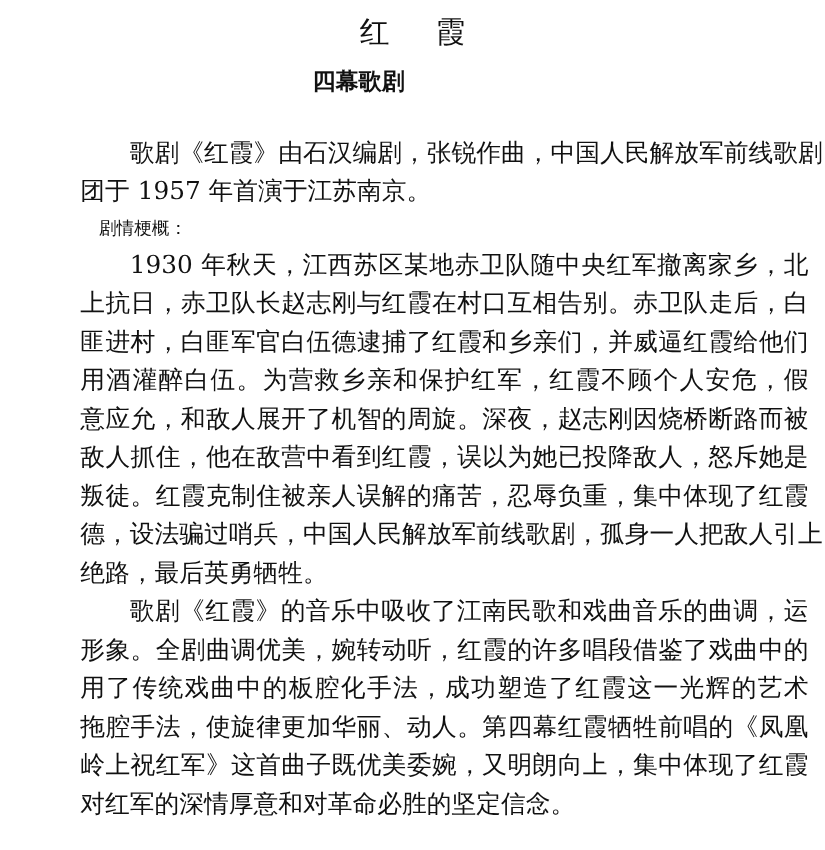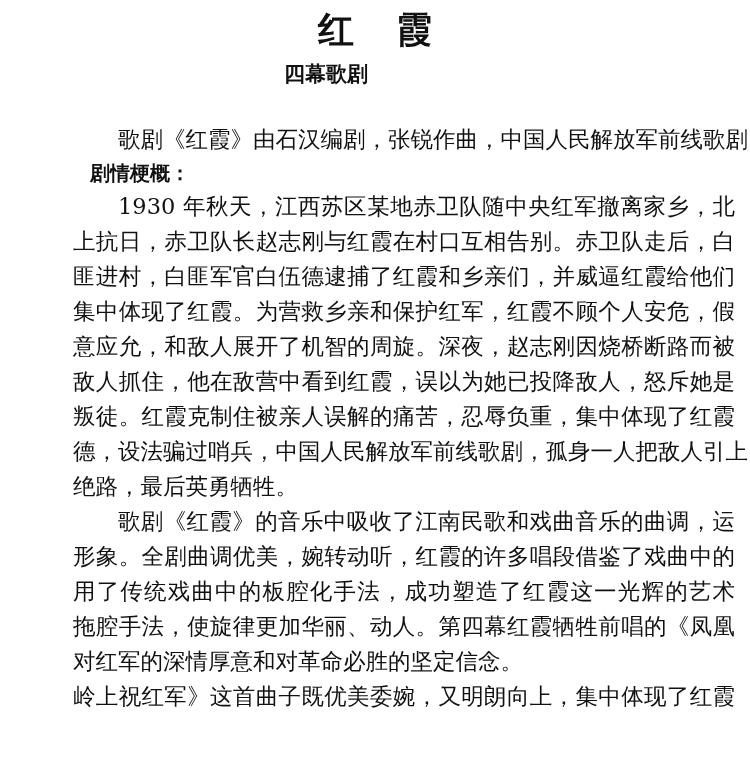--- a/index.html
+++ b/index.html
@@ -21,22 +21,22 @@
       width: 750px;
       height: 773px;
     }
     .title {
       position: absolute;
       top: 10px;
       left: 0;
       width: 750px;
       text-align: center;
       font-family: "DejaVu Sans", "Liberation Sans", sans-serif;
-      font-weight: bold;
-      font-size: 36px;
+      font-weight: normal;
+      font-size: 27px;
       line-height: 40px;
       letter-spacing: 0;
     }
     .title .gap { display: inline-block; width: 42px; }
     .subtitle {
       position: absolute;
       top: 60px;
       left: 0;
       width: 652px;
       text-align: center;
@@ -52,22 +52,22 @@
       width: 690px;
       font-size: 22.5px;
       line-height: 35px;
       text-align: justify;
       text-justify: inter-character;
     }
     .section-label {
       margin: 0;
       padding-left: 45px;
       font-family: "DejaVu Sans", "Liberation Sans", sans-serif;
-      font-weight: bold;
-      font-size: 20px;
+      font-weight: normal;
+      font-size: 16px;
       line-height: 32px;
       height: 32px;
     }
     .line {
       display: block;
       white-space: nowrap;
       text-align-last: justify;
       margin-left: 28px;
     }
     .line.last { text-align-last: left; }
@@ -81,39 +81,40 @@
   <div class="title">
     <span>红</span><span class="gap"></span><span>霞</span>
   </div>
 
   <div class="subtitle">四幕歌剧</div>
 
   <div class="body">
 
     <div>
       <span class="line indent">歌剧《红霞》由石汉编剧，张锐作曲，中国人民解放军前线歌剧</span>
+      <span class="line last">团于 1957 年首演于江苏南京。</span>
     </div>
 
     <div class="section-label">剧情梗概：</div>
 
     <div>
       <span class="line indent">1930 年秋天，江西苏区某地赤卫队随中央红军撤离家乡，北</span>
       <span class="line">上抗日，赤卫队长赵志刚与红霞在村口互相告别。赤卫队走后，白</span>
       <span class="line">匪进村，白匪军官白伍德逮捕了红霞和乡亲们，并威逼红霞给他们</span>
-      <span class="line">集中体现了红霞。为营救乡亲和保护红军，红霞不顾个人安危，假</span>
+      <span class="line">用酒灌醉白伍。为营救乡亲和保护红军，红霞不顾个人安危，假</span>
       <span class="line">意应允，和敌人展开了机智的周旋。深夜，赵志刚因烧桥断路而被</span>
       <span class="line">敌人抓住，他在敌营中看到红霞，误以为她已投降敌人，怒斥她是</span>
       <span class="line">叛徒。红霞克制住被亲人误解的痛苦，忍辱负重，集中体现了红霞</span>
       <span class="line">德，设法骗过哨兵，中国人民解放军前线歌剧，孤身一人把敌人引上</span>
       <span class="line last">绝路，最后英勇牺牲。</span>
     </div>
 
     <div>
       <span class="line indent">歌剧《红霞》的音乐中吸收了江南民歌和戏曲音乐的曲调，运</span>
       <span class="line">形象。全剧曲调优美，婉转动听，红霞的许多唱段借鉴了戏曲中的</span>
       <span class="line">用了传统戏曲中的板腔化手法，成功塑造了红霞这一光辉的艺术</span>
       <span class="line">拖腔手法，使旋律更加华丽、动人。第四幕红霞牺牲前唱的《凤凰</span>
+      <span class="line">岭上祝红军》这首曲子既优美委婉，又明朗向上，集中体现了红霞</span>
       <span class="line last">对红军的深情厚意和对革命必胜的坚定信念。</span>
-      <span class="line">岭上祝红军》这首曲子既优美委婉，又明朗向上，集中体现了红霞</span>
     </div>
 
   </div>
 </div>
 
 </body></html>

